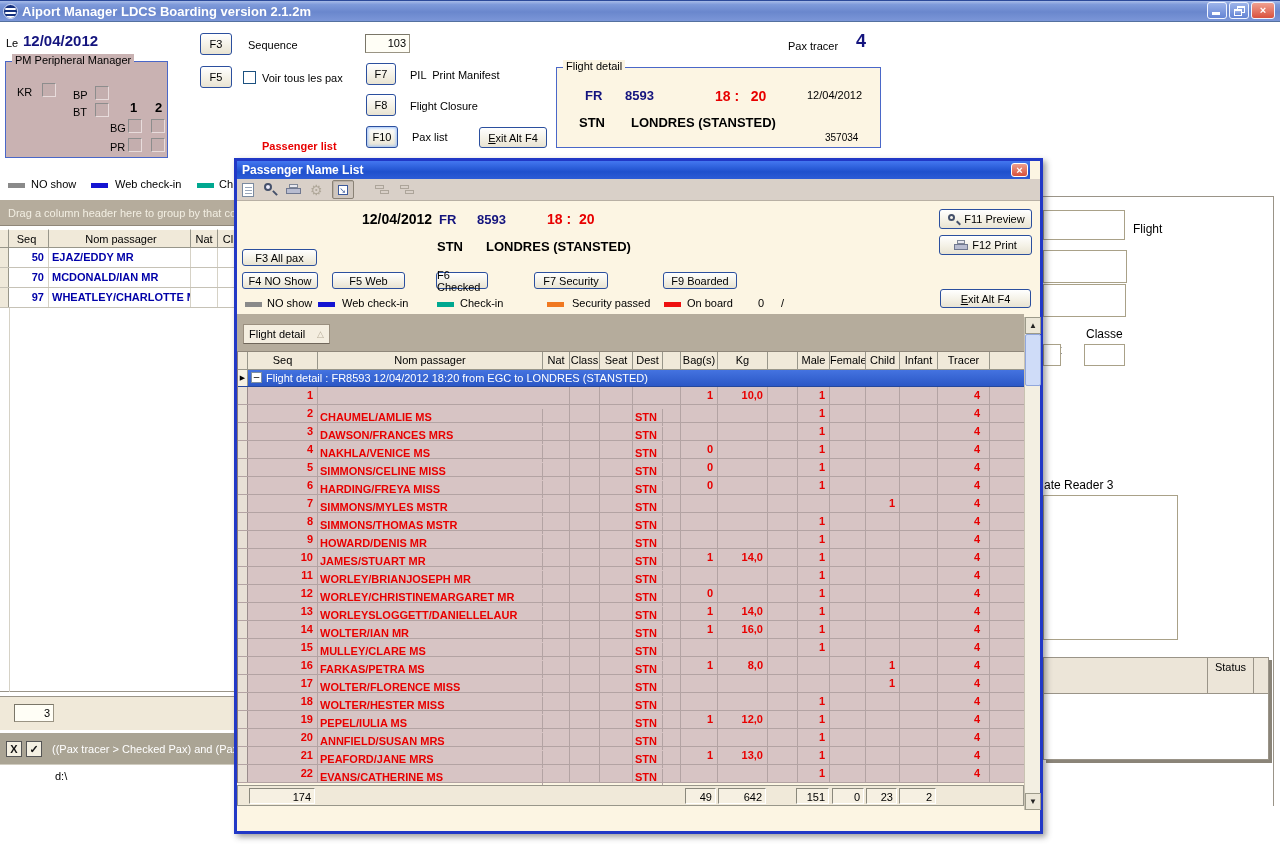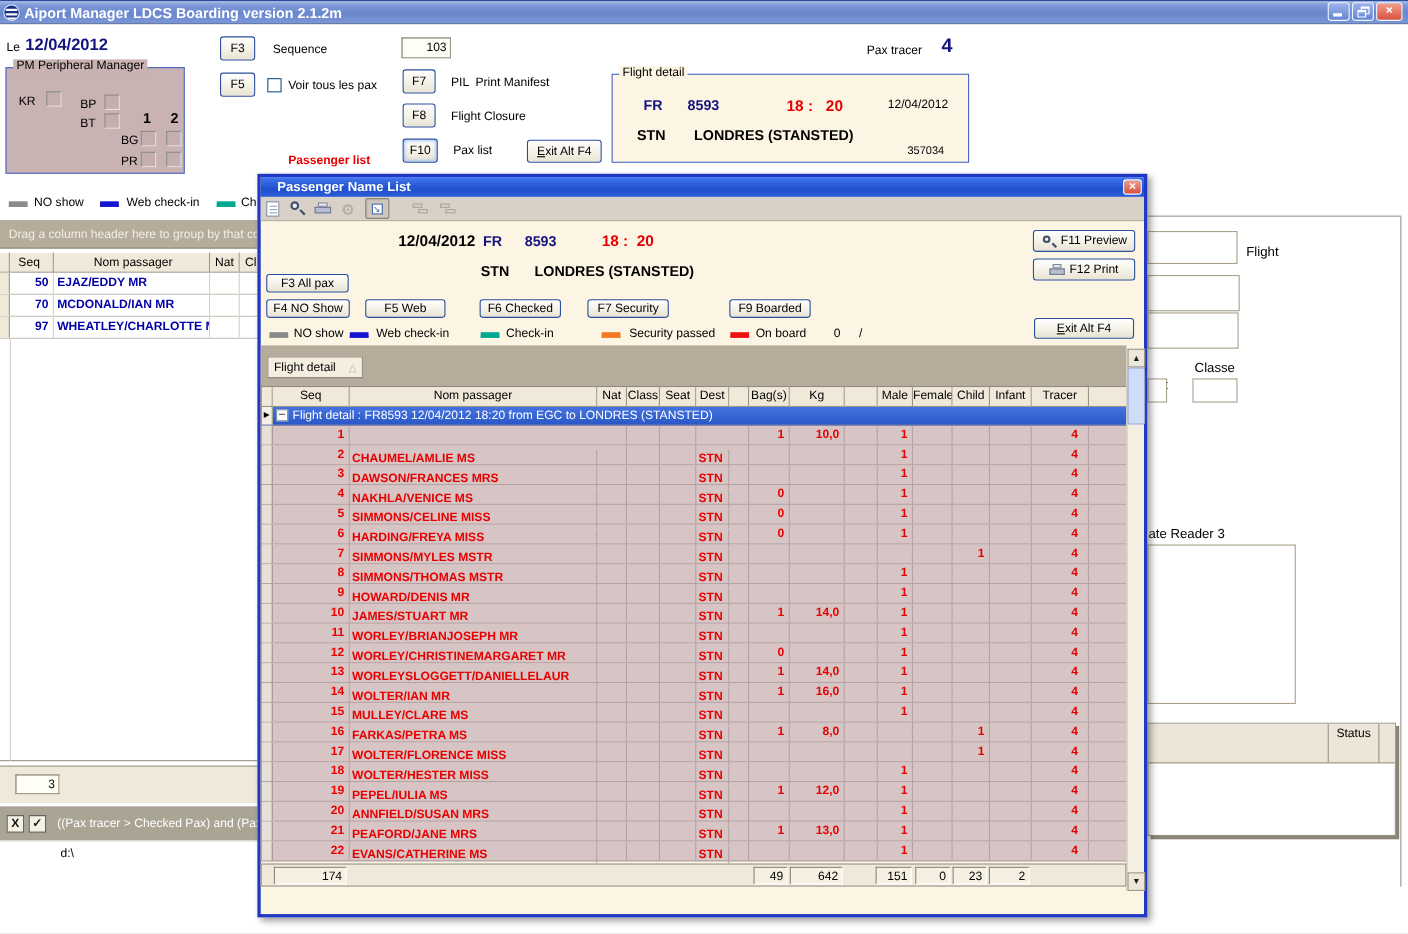--- a/index.html
+++ b/index.html
@@ -71,23 +71,23 @@
   
   .whitebox{position:absolute;background:#fff;border:1px solid #a9a188;}
   .statuspanel{left:1043px;top:657px;width:226px;height:103px;background:#fff;
     border:1px solid #9a9488;box-shadow:3px 3px 0 #8a8478;}
   .statushead{position:absolute;left:0;top:0;right:0;height:36px;background:#ece5d8;border-bottom:1px solid #9a9488;display:flex;}
   .statushead .sc{border-right:1px solid #9a9488;height:100%;line-height:19px;text-align:center;}
 
   
   #pnl{left:234px;top:158px;width:809px;height:676px;border:3px solid #2138c6;background:#fcf5e3;
     box-shadow:3px 3px 6px rgba(40,40,40,.45);}
-  .pnl-title{position:absolute;left:0;top:0;right:0;height:18px;
+  .pnl-title{position:absolute;left:0;top:0;right:10px;height:18px;
     background:linear-gradient(180deg,#4377f0 0%,#1f50cd 60%,#2d5cd6 100%);
-    color:#fff;font-weight:bold;font-size:12px;display:flex;align-items:center;padding-left:15px;}
+    color:#fff;font-weight:bold;font-size:12px;display:flex;align-items:center;padding-left:5px;}
   .pnl-close{margin-left:auto;margin-right:2px;width:17px;height:14px;border:1px solid #fff;border-radius:3px;
     background:linear-gradient(180deg,#ef9f8d,#d8503a);color:#fff;font-weight:bold;font-size:11px;
     line-height:12px;text-align:center;}
   .pnl-toolbar{position:absolute;left:0;top:18px;right:0;height:22px;background:#d9d0c8;
     border-bottom:1px solid #b8b0a4;display:flex;align-items:center;padding-left:5px;}
   .tbi{margin-right:9px;position:relative;flex:0 0 auto;}
   .i-page{width:12px;height:14px;background:#fff;border:1px solid #7a8aa0;}
   .i-page i{position:absolute;left:2px;width:7px;height:1px;background:#9aa8bc;}
   .i-page i.l1{top:3px}.i-page i.l2{top:6px}.i-page i.l3{top:9px}
   .i-zoom{width:14px;height:14px;}
@@ -362,21 +362,21 @@
           <span style="position:absolute;left:0;top:5px;width:14px;height:6px;background:#b8bcd0;border:1px solid #707890;"></span>
         </span>
       <span>F12  Print</span>
     </div>
     <div class="btn" style="left:703px;top:128px;width:91px;height:19px;">
         <span class="ul1">Exit   Alt F4</span>
       </div>
 
     <div class="btn fbtn" style="left:5px;top:111px;width:76px;">F4 NO Show</div>
     <div class="btn fbtn" style="left:95px;top:111px;width:73px;">F5 Web</div>
-    <div class="btn fbtn" style="left:199px;top:111px;width:74px;">F6  Checked</div>
+    <div class="btn fbtn" style="left:199px;top:111px;width:52px;">F6  Checked</div>
     <div class="btn fbtn" style="left:297px;top:111px;width:74px;">F7  Security</div>
     <div class="btn fbtn" style="left:426px;top:111px;width:74px;">F9  Boarded</div>
 
     <span class="swatch" style="left: 8px; top: 141px; background: rgb(138, 138, 138); border-bottom-color: rgb(138, 138, 138);"></span>
     <span class="lbl" style="left:30px;top:136px;">NO show</span>
     <span class="swatch" style="left: 81px; top: 141px; background: rgb(20, 20, 210); border-bottom-color: rgb(20, 20, 210);"></span>
     <span class="lbl" style="left:105px;top:136px;">Web check-in</span>
     <span class="swatch" style="left: 200px; top: 141px; background: rgb(0, 168, 144); border-bottom-color: rgb(0, 168, 144);"></span>
     <span class="lbl" style="left:223px;top:136px;">Check-in</span>
     <span class="swatch" style="left: 310px; top: 141px; background: rgb(240, 120, 32); border-bottom-color: rgb(240, 120, 32);"></span>

